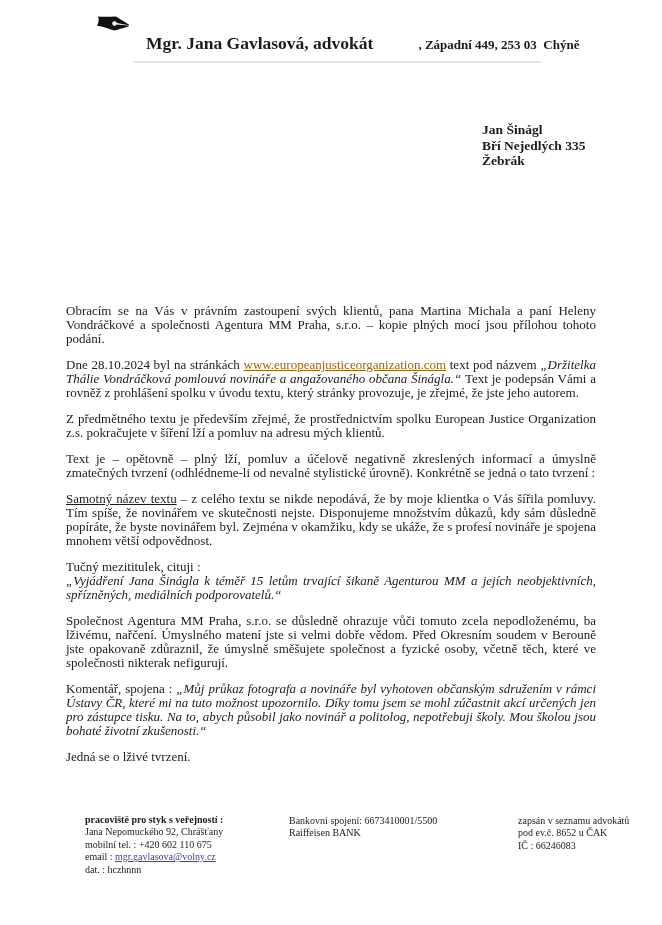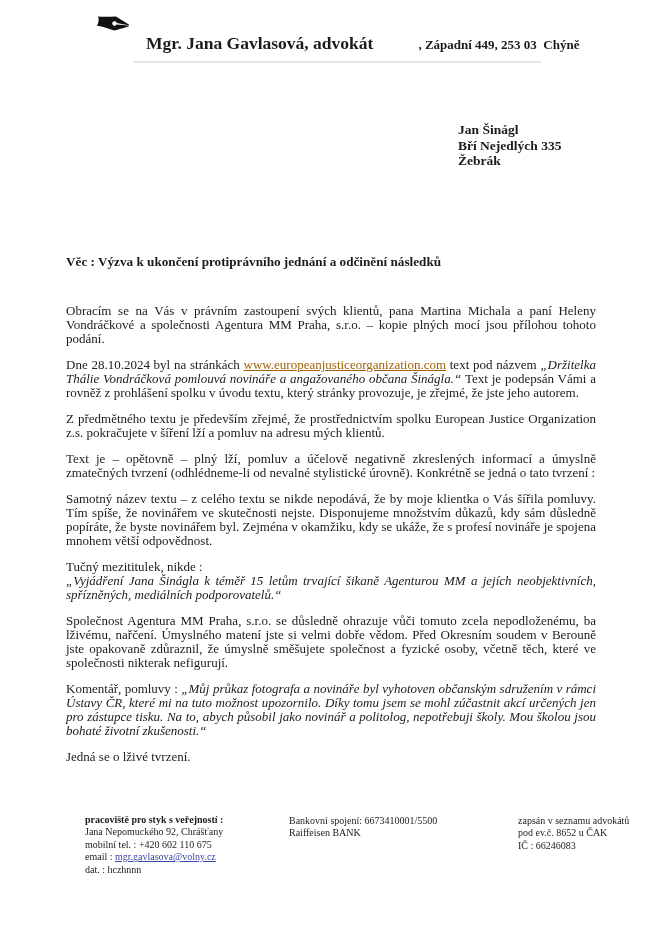--- a/index.html
+++ b/index.html
@@ -21,37 +21,37 @@
   }
   .lh-text{position:absolute;left:146px;top:33px;white-space:nowrap;}
   .lh-name{font-weight:bold;font-size:17.5px;margin-top:12px;}
   .lh-address{font-weight:bold;font-size:13px;white-space:pre-wrap;padding-left:45px;}
   .lh-rule{
     position:absolute;left:133px;top:61px;width:408px;height:2px;
     background:#dfe7df;opacity:.9;
   }
   
   .recipient{
-    position:absolute;left:458px;top:122px;
+    position:absolute;left:482px;top:122px;
     font-weight:bold;font-size:13.5px;line-height:15.6px;
   }
   
   .subject{
     position:absolute;left:66px;top:254px;
     font-weight:bold;font-size:13.2px;
   }
   
   .body{
     position:absolute;left:66px;top:304px;width:530px;
     font-size:13px;line-height:14px;text-align:justify;
   }
   .body p{margin:0 0 12px 0;}
   .blk{display:block;}
   em{font-style:italic;}
-  .u{}
+  .u{text-decoration:underline;}
   a.link{color:#a16207;text-decoration:underline;cursor:pointer;}
   a.maillink{color:#3947a8;text-decoration:underline;cursor:pointer;}
   
   .footer{
     position:absolute;left:0;top:814px;width:662px;
     font-size:10px;line-height:12.4px;
   }
   .f-left{position:absolute;left:85px;top:0;}
   .f-mid{position:absolute;left:289px;top:1px;}
   .f-right{position:absolute;left:518px;top:1px;}
@@ -67,42 +67,41 @@
     <span class="lh-text"><span class="lh-name">Mgr. Jana Gavlasová, advokát</span><span class="lh-address">, Západní 449, 253 03  Chýně</span></span>
     <div class="lh-rule"></div>
   </div>
 
   <div class="recipient">
     <div>Jan Šinágl</div>
     <div>Bří Nejedlých 335</div>
     <div>Žebrák</div>
   </div>
 
-  <div class="subject">Věc : Výzva k ukončení protiprávního jednání a odčinění následků</div>
 
   <div class="body">
 
     <p>Obracím se na Vás v právním zastoupení svých klientů, pana Martina Michala a paní Heleny Vondráčkové a společnosti Agentura MM Praha, s.r.o.  – kopie plných mocí jsou přílohou tohoto podání.</p>
 
     <p><span>Dne 28.10.2024 byl na stránkách </span><a class="link">www.europeanjusticeorganization.com</a><span> text pod názvem </span><em>„Držitelka Thálie Vondráčková pomlouvá novináře a angažovaného občana Šinágla.“ </em><span>Text je podepsán Vámi a rovněž z prohlášení spolku v úvodu textu, který stránky provozuje, je zřejmé, že jste jeho autorem.</span></p>
 
     <p>Z předmětného textu je především zřejmé, že prostřednictvím spolku European Justice Organization z.s. pokračujete v šíření lží a pomluv na adresu mých klientů.</p>
 
     <p>Text je – opětovně – plný lží, pomluv a účelově negativně zkreslených informací a úmyslně zmatečných tvrzení (odhlédneme-li od nevalné stylistické úrovně). Konkrétně se jedná o tato tvrzení :</p>
 
     <p><span class="u">Samotný název textu</span><span> – z celého textu se nikde nepodává, že by moje klientka o Vás šířila pomluvy. Tím spíše, že novinářem ve skutečnosti nejste. Disponujeme množstvím důkazů, kdy sám důsledně popíráte, že byste novinářem byl. Zejména v okamžiku, kdy se ukáže, že s profesí novináře je spojena mnohem větší odpovědnost.</span></p>
 
     <p>
-        <span class="blk">Tučný mezititulek, nikde :</span>
+        <span class="blk">Tučný mezititulek, cituji :</span>
         <em class="blk">„Vyjádření Jana Šinágla k téměř 15 letům trvající šikaně Agenturou MM a jejích neobjektivních, spřízněných, mediálních podporovatelů.“</em>
       </p>
 
     <p>Společnost Agentura MM Praha, s.r.o. se důsledně ohrazuje vůči tomuto zcela nepodloženému, ba lživému, nařčení. Úmyslného matení jste si velmi dobře vědom. Před Okresním soudem v Berouně jste opakovaně zdůraznil, že úmyslně směšujete společnost a fyzické osoby, včetně těch, které ve společnosti nikterak nefigurují.</p>
 
-    <p><span>Komentář, pomluvy : </span><em>„Můj průkaz fotografa a novináře byl vyhotoven občanským sdružením v rámci Ústavy ČR, které mi na tuto možnost upozornilo. Díky tomu jsem se mohl zúčastnit akcí určených jen pro zástupce tisku. Na to, abych působil jako novinář a politolog, nepotřebuji školy. Mou školou jsou bohaté životní zkušenosti.“</em></p>
+    <p><span>Komentář, spojena : </span><em>„Můj průkaz fotografa a novináře byl vyhotoven občanským sdružením v rámci Ústavy ČR, které mi na tuto možnost upozornilo. Díky tomu jsem se mohl zúčastnit akcí určených jen pro zástupce tisku. Na to, abych působil jako novinář a politolog, nepotřebuji školy. Mou školou jsou bohaté životní zkušenosti.“</em></p>
 
     <p>Jedná se o lživé tvrzení.</p>
 
   </div>
 
   <div class="footer">
     <div class="f-left">
       <div class="f-title">pracoviště pro styk s veřejností :</div>
       <div>Jana Nepomuckého 92, Chrášťany</div>
       <div>mobilní tel. : +420 602 110 675</div>

